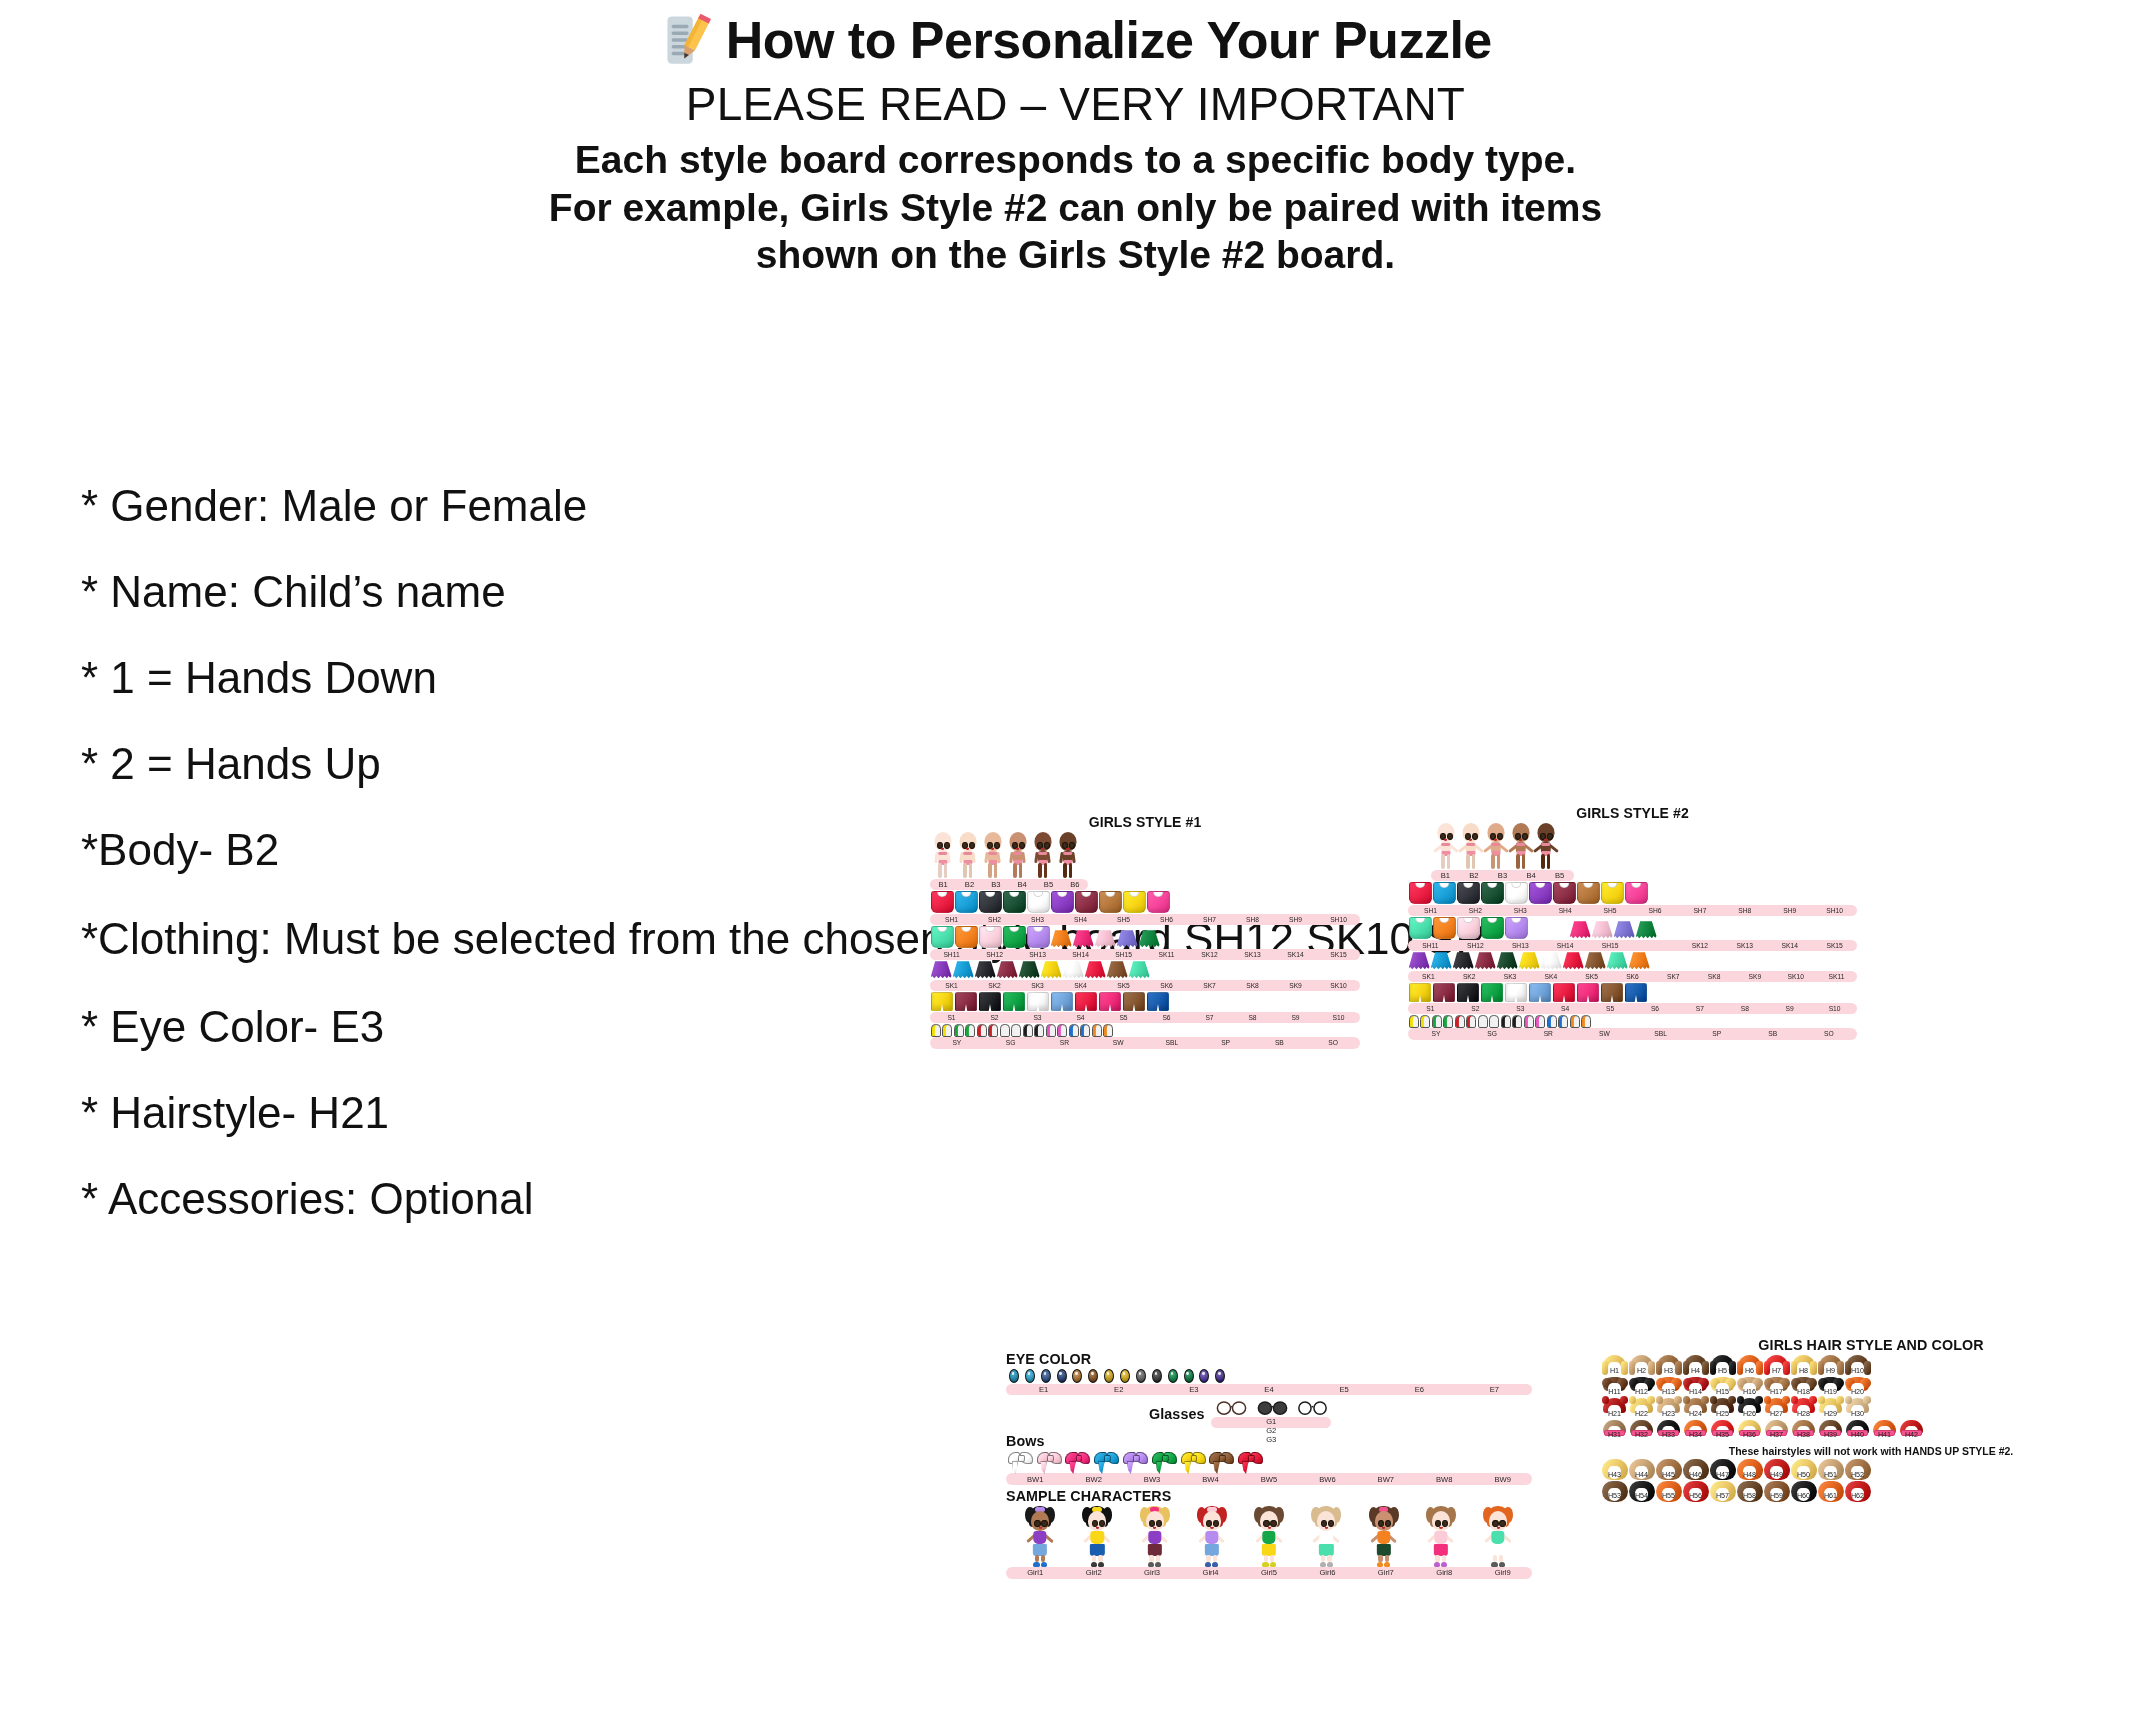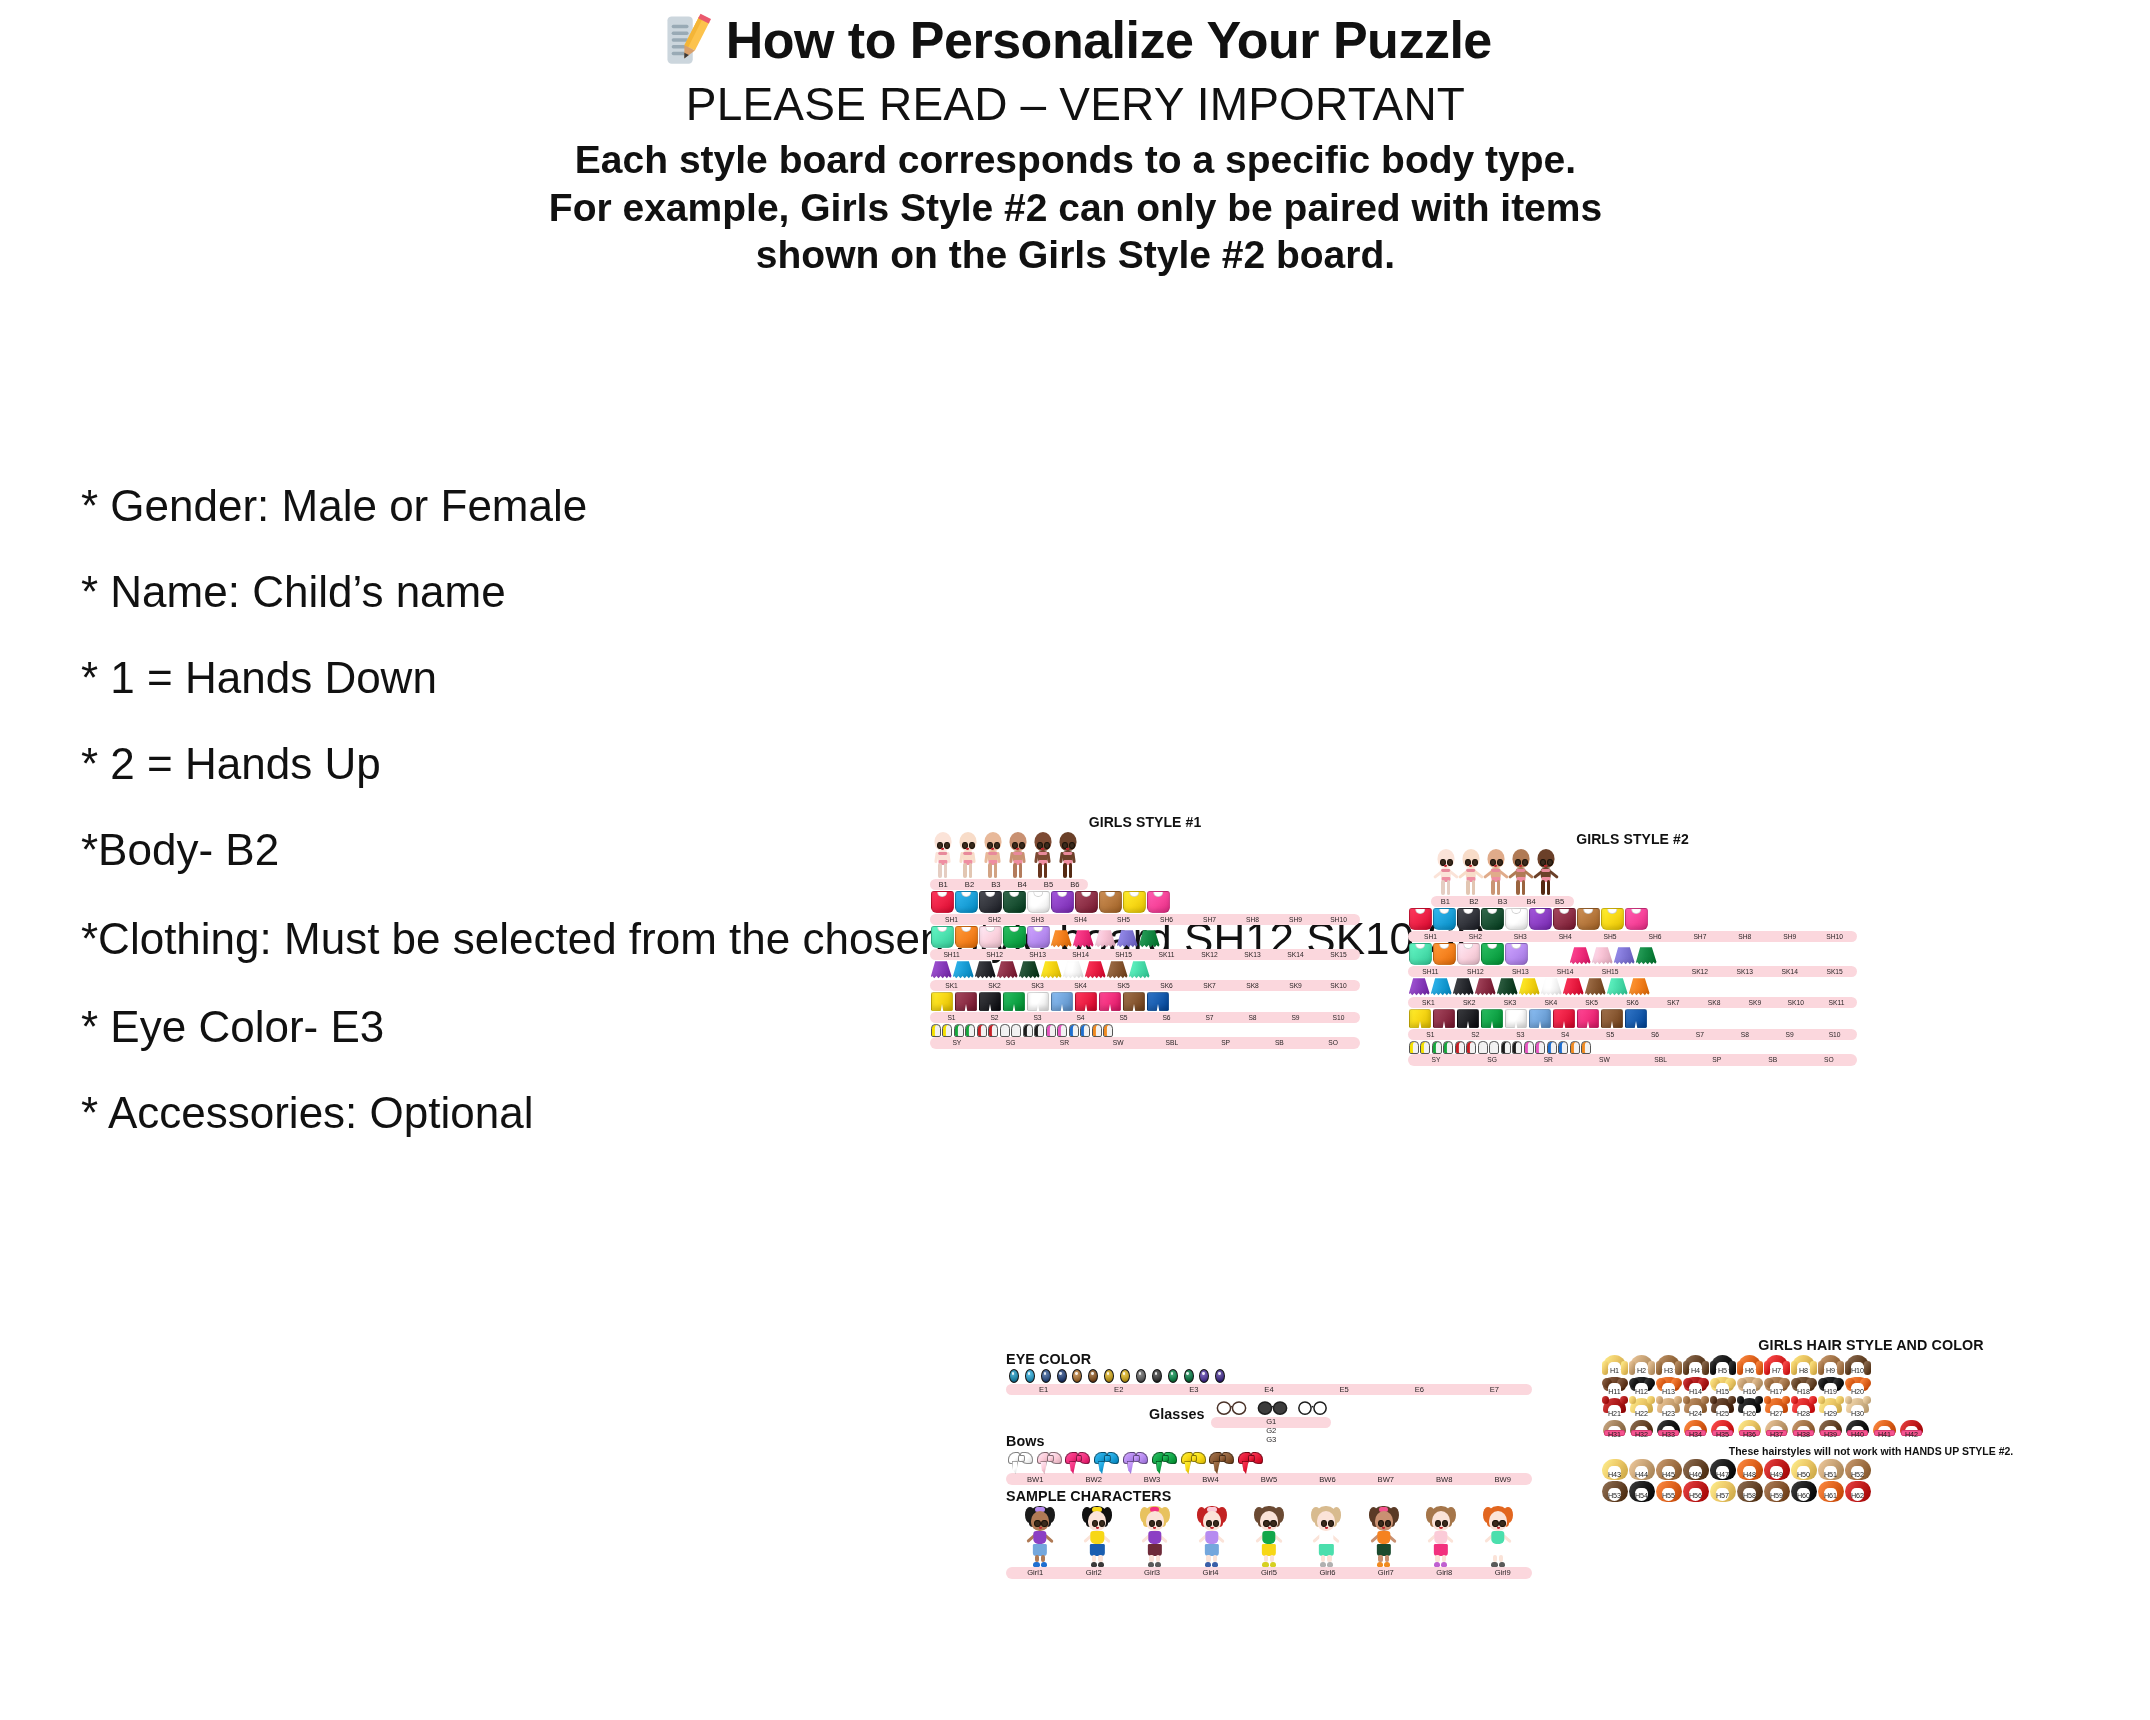--- a/index.html
+++ b/index.html
@@ -260,20 +260,21 @@
   </div>
 
   <ul class="list">
     <li>* Gender: Male or Female</li>
     <li>* Name: Child’s name</li>
     <li>* 1 = Hands Down</li>
     <li>* 2 = Hands Up</li>
     <li>*Body- B2</li>
     <li class="wrap" style="max-width:1912px;margin-bottom:41px;">*Clothing: Must be selected from the chosen style board SH12 SK10 SP</li>
     <li>* Eye Color- E3</li>
+    <li>* Hairstyle- H21</li>
     <li>* Accessories: Optional</li>
   </ul>
 
   <div class="panel" id="board1" style="left:930px;top:801px;width:430px;">
     <div class="panel-title">GIRLS STYLE #1</div>
     <div id="b1-bodies">
         <div class="row">
           <div class="items" style="justify-content:flex-start">
             <div class="doll down">
               <div class="head" style="background:#fbe3d8"></div>
@@ -519,21 +520,21 @@
             <span>SW</span>
             <span>SBL</span>
             <span>SP</span>
             <span>SB</span>
             <span>SO</span>
           </div>
         </div>
       </div>
   </div>
 
-  <div class="panel" id="board2" style="left:1408px;top:818px;width:449px;">
+  <div class="panel" id="board2" style="left:1408px;top:792px;width:449px;">
     <div class="panel-title">GIRLS STYLE #2</div>
     <div id="b2-bodies">
         <div class="row">
           <div class="items" style="justify-content:flex-start;padding-left:25px">
             <div class="doll up">
               <div class="head" style="background:#fbe3d8"></div>
               <div class="eyeL"></div>
               <div class="eyeR"></div>
               <div class="mouth"></div>
               <div class="armL" style="background:#fbe3d8"></div>

